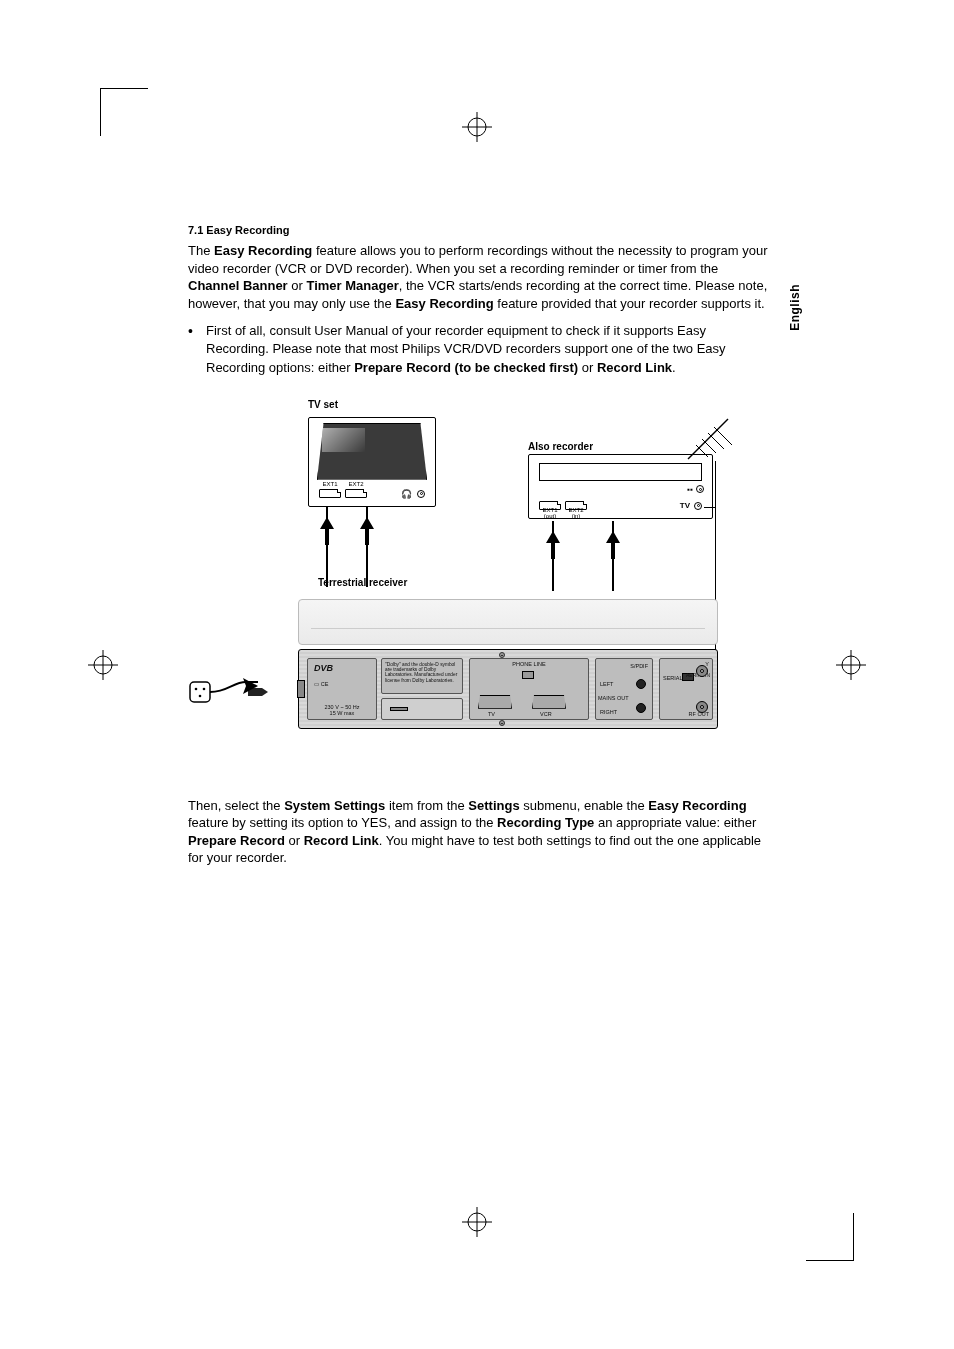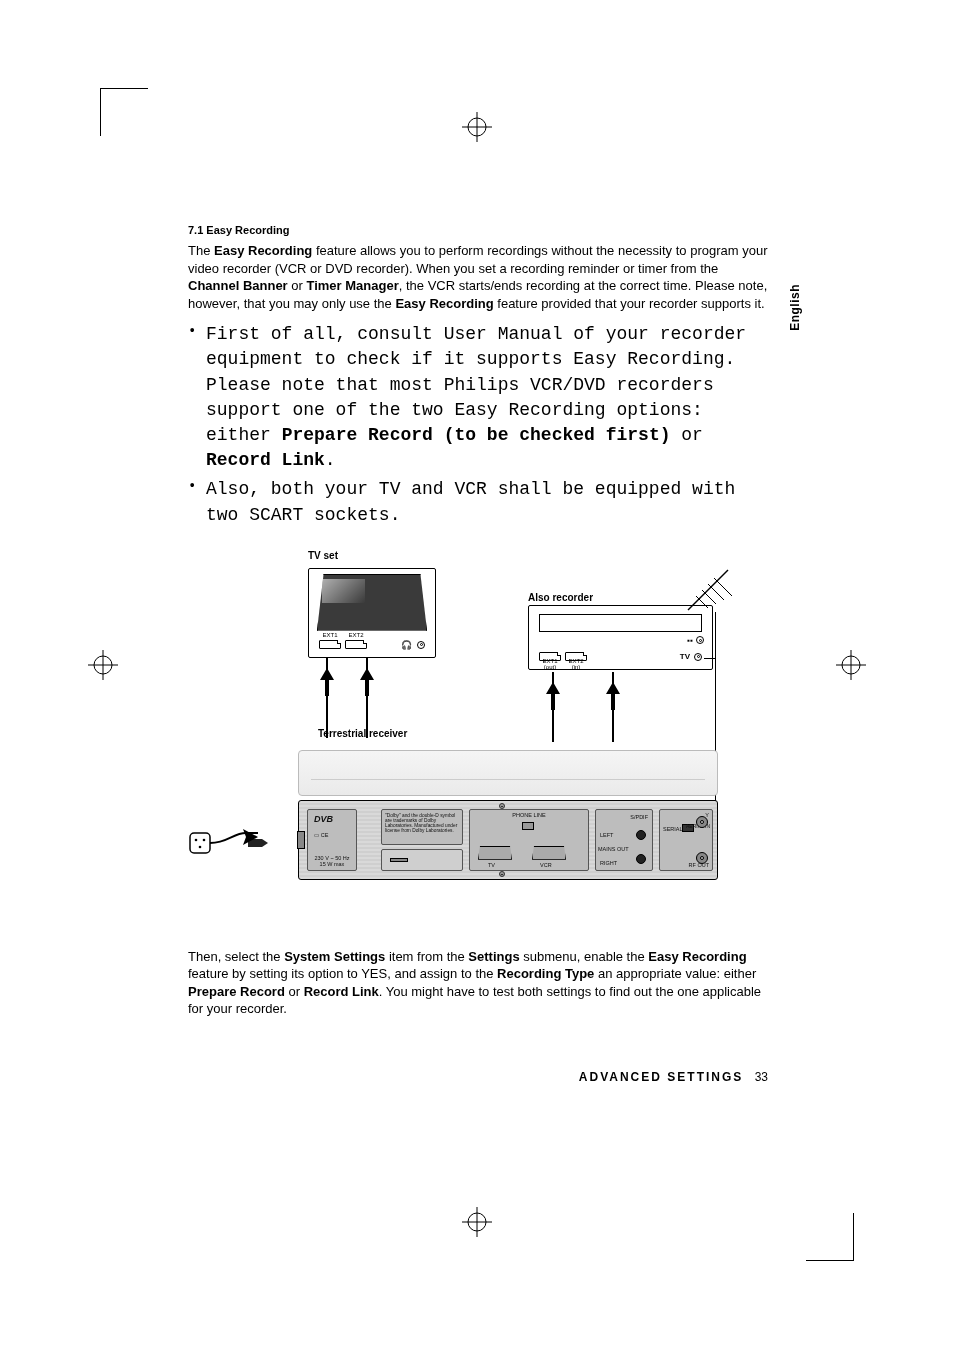--- a/index.html
+++ b/index.html
@@ -22,21 +22,21 @@
 
   .chapter-title { font-size: 28px; font-weight: bold; border-bottom: 1.5px solid #000; padding-bottom: 6px; margin-bottom: 22px; }
   .chapter-num { display: inline-block; width: 40px; }
 
   .section-title { font-size: 11px; font-weight: bold; margin-bottom: 6px; }
 
   .body-text { font-size: 13px; line-height: 1.35; margin-bottom: 10px; }
   .body-text b { font-weight: bold; }
 
   ul.bullets { list-style: none; margin: 6px 0 10px 0; }
-  ul.bullets li { position: relative; padding-left: 18px; font-size: 18px; line-height: 1.4; margin-bottom: 4px; font-family: Liberation Mono, monospace; }
+  ul.bullets li { position: relative; padding-left: 18px; font-size: 13px; line-height: 1.4; margin-bottom: 4px; }
   ul.bullets li::before { content: "•"; position: absolute; left: 0; top: 0; font-size: 14px; }
 
   .lang-tab { position: absolute; top: 284px; right: 166px; transform: rotate(-90deg); transform-origin: right top; font-size: 12px; font-weight: bold; letter-spacing: 0.5px; }
 
   .footer { position: absolute; left: 188px; width: 580px; top: 1070px; text-align: right; font-size: 12px; letter-spacing: 2px; }
   .footer .lbl { font-weight: bold; }
   .footer .pg  { letter-spacing: 0; margin-left: 6px; }
 
   
   .diagram { position: relative; width: 580px; height: 370px; margin: 22px 0 28px 0; }
@@ -63,21 +63,21 @@
   .arrow-up { position:absolute; width:14px; height:28px; }
   .arrow-up svg { display:block; }
 
   
   .rcv-front { position:absolute; left:110px; top:200px; width:420px; height:46px; border:1px solid #bbb; border-radius:4px; background:linear-gradient(#f5f5f5,#eaeaea); }
   .rcv-front-track { position:absolute; left:12px; right:12px; bottom:6px; height:10px; border-top:1px solid #ccc; }
 
   
   .rcv-rear { position:absolute; left:110px; top:250px; width:420px; height:80px; border:1.5px solid #000; border-radius:3px; background: repeating-linear-gradient(0deg,#d9d9d9 0 2px,#cfcfcf 2px 4px); }
   .panel { position:absolute; background:#bdbdbd; border:1px solid #555; border-radius:2px; }
-  .panel-a { left:8px;  top:8px;  width:50px; height:62px; }
+  .panel-a { left:8px;  top:8px;  width:70px; height:62px; }
   .panel-b { left:82px; top:8px;  width:82px; height:36px; }
   .panel-c { left:82px; top:48px; width:82px; height:22px; background:#cfcfcf; }
   .panel-d { left:170px; top:8px; width:120px; height:62px; }
   .panel-e { left:296px; top:8px; width:58px;  height:62px; }
   .panel-f { left:360px; top:8px; width:54px;  height:62px; }
   .ptxt { position:absolute; font-size:5.5px; color:#111; line-height:1.1; }
   .screw { position:absolute; width:6px; height:6px; border:1px solid #333; border-radius:50%; background:#999; }
   .screw::after{content:"";position:absolute;left:1px;right:1px;top:2px;height:1px;background:#333;}
   .jack { width:10px;height:10px;border:1.5px solid #000;border-radius:50%;background:#222;display:inline-block; }
   .coax { width:12px;height:12px;border:1.5px solid #000;border-radius:50%;background:#888; position:relative;}
@@ -140,23 +140,20 @@
   <div class="section-title">7.1  Easy Recording</div>
 
   <p class="body-text">
     <span>The </span><b>Easy Recording</b><span> feature allows you to perform recordings without the necessity to program your video recorder (VCR or DVD recorder). When you set a recording reminder or timer from the </span><b>Channel Banner</b><span> or </span><b>Timer Manager</b><span>, the VCR starts/ends recording at the correct time. Please note, however, that you may only use the </span><b>Easy Recording</b><span> feature provided that your recorder supports it.</span>
   </p>
 
   <ul class="bullets">
     <li>
       <span>First of all, consult User Manual of your recorder equipment to check if it supports Easy Recording. Please note that most Philips VCR/DVD recorders support one of the two Easy Recording options: either </span><b>Prepare Record  (to be checked first)</b><span> or </span><b>Record Link</b><span>.</span>
     </li>
-    <li>
-      <span>Also, both your TV and VCR shall be equipped with two SCART sockets.</span>
-    </li>
   </ul>
 
 
   <div class="diagram">
 
     <div class="dlabel" style="left:120px; top:0;">TV set</div>
 
     <div class="tv-body">
       <div class="tv-screen"></div>
       <div class="tv-ports">
@@ -306,18 +303,14 @@
     </div>
 
   </div>
 
   <p class="body-text">
     <span>Then, select the </span><b>System Settings</b><span> item from the </span><b>Settings</b><span> submenu, enable the </span><b>Easy Recording</b><span> feature by setting its option to YES, and assign to the </span><b>Recording Type</b><span> an appropriate value: either </span><b>Prepare Record</b><span> or </span><b>Record Link</b><span>. You might have to test both settings to find out the one applicable for your recorder.</span>
   </p>
 
 </div>
 
-<div class="footer">
-  <span class="lbl">ADVANCED SETTINGS</span>
-  <span class="pg">33</span>
-</div>
 
 </div>
 
 </body></html>

